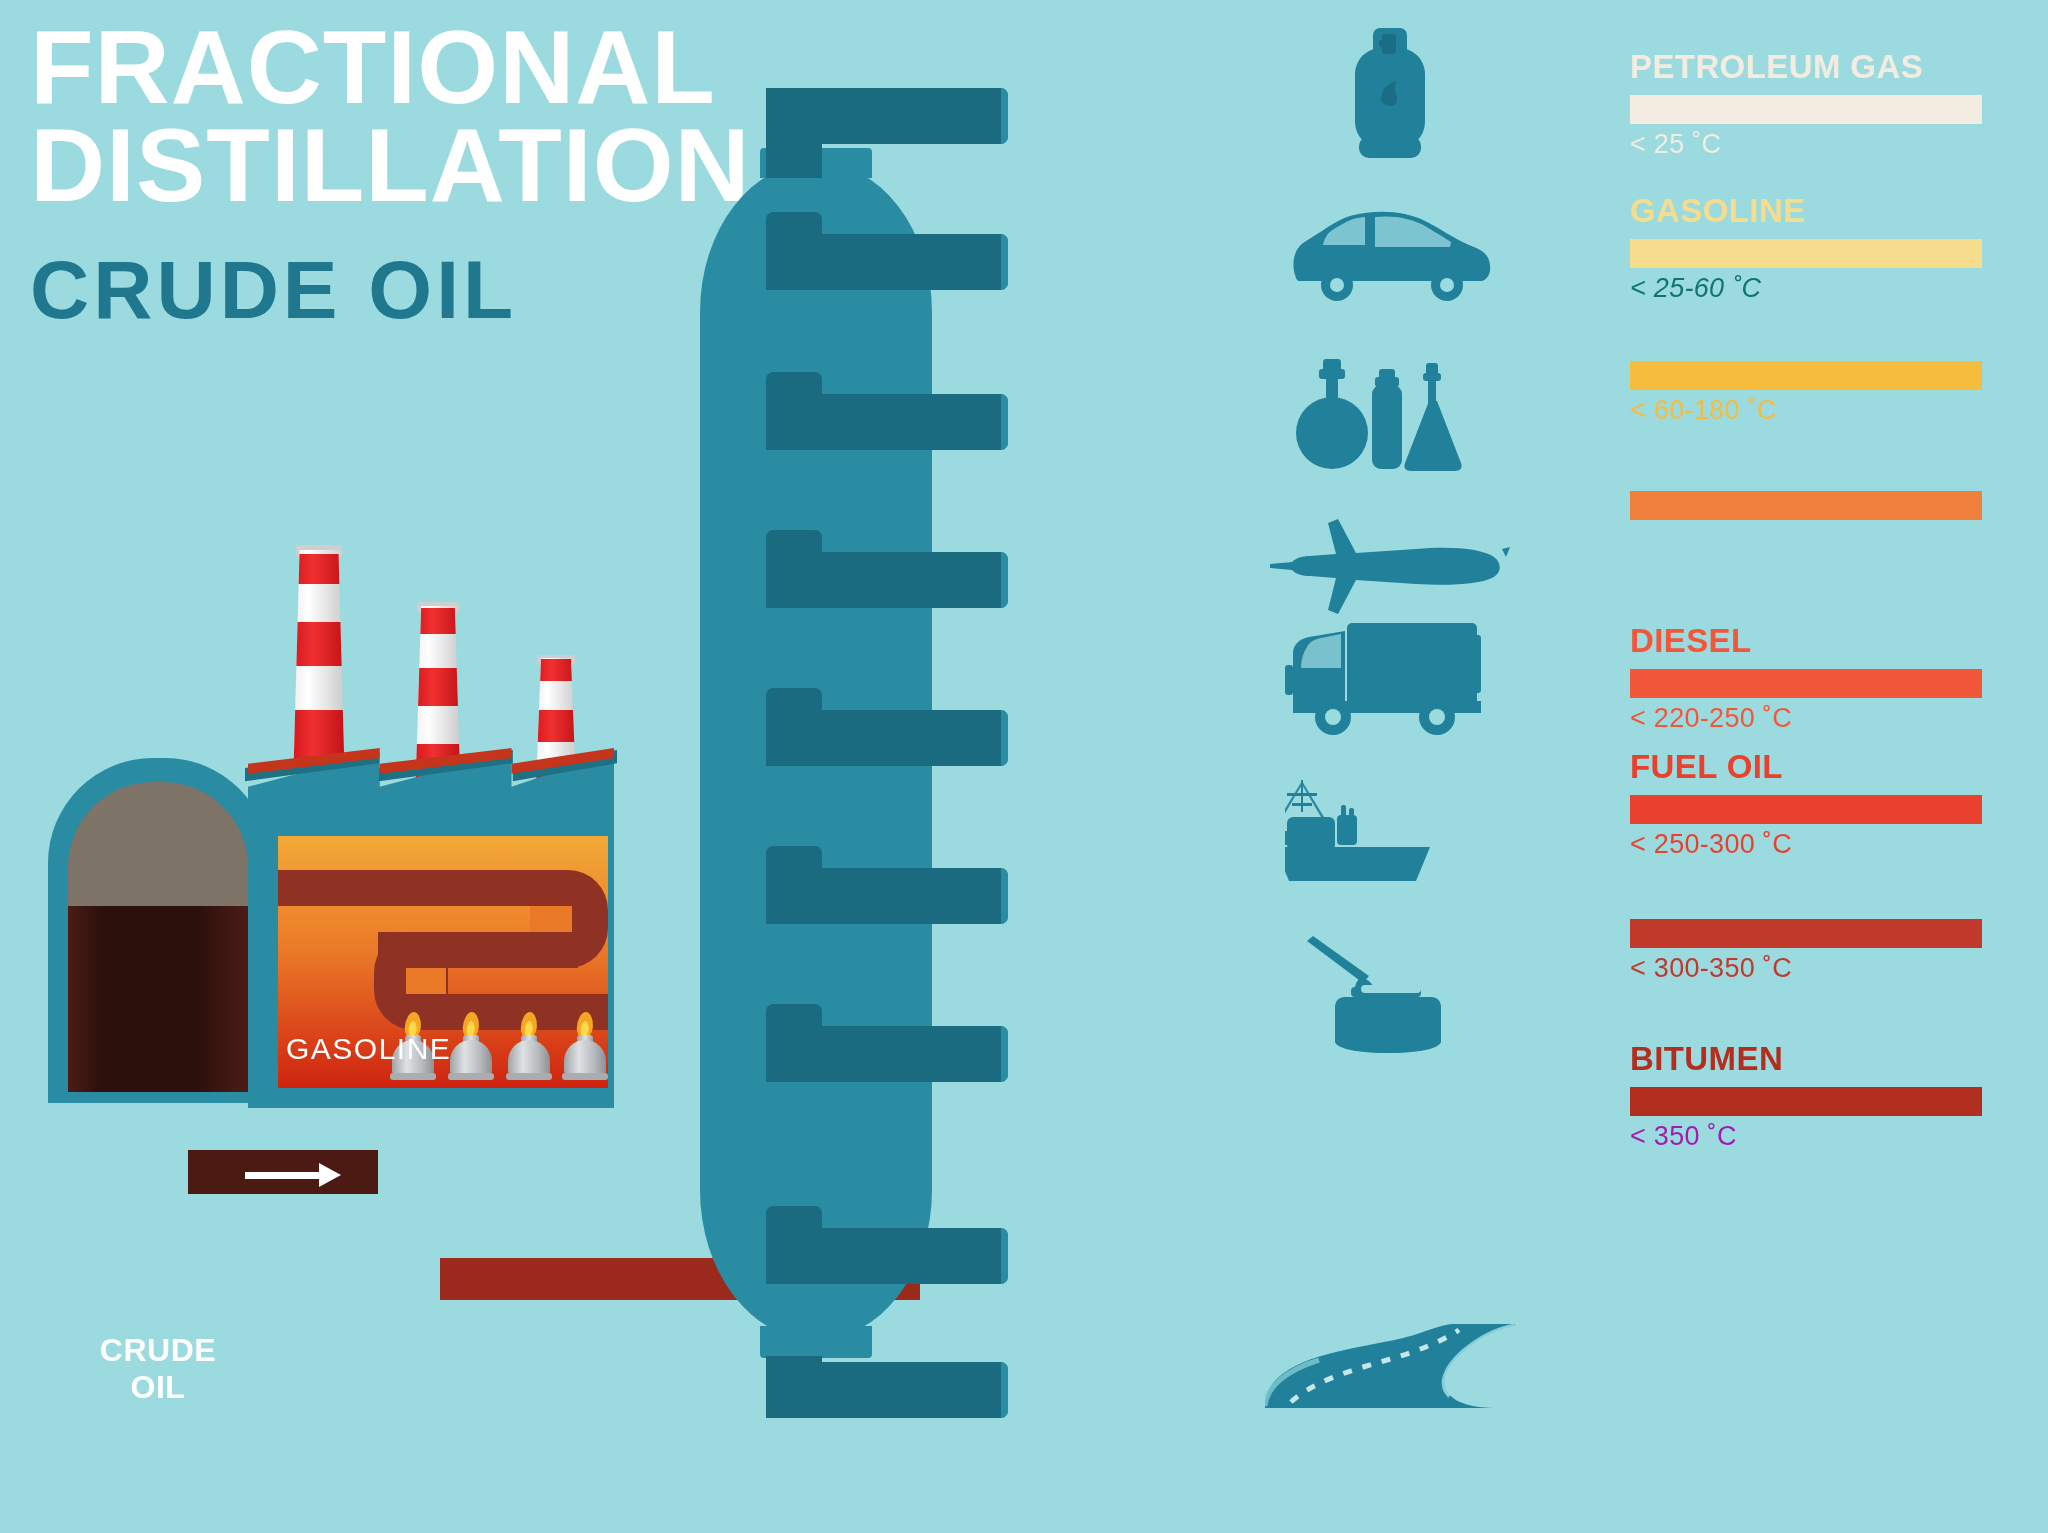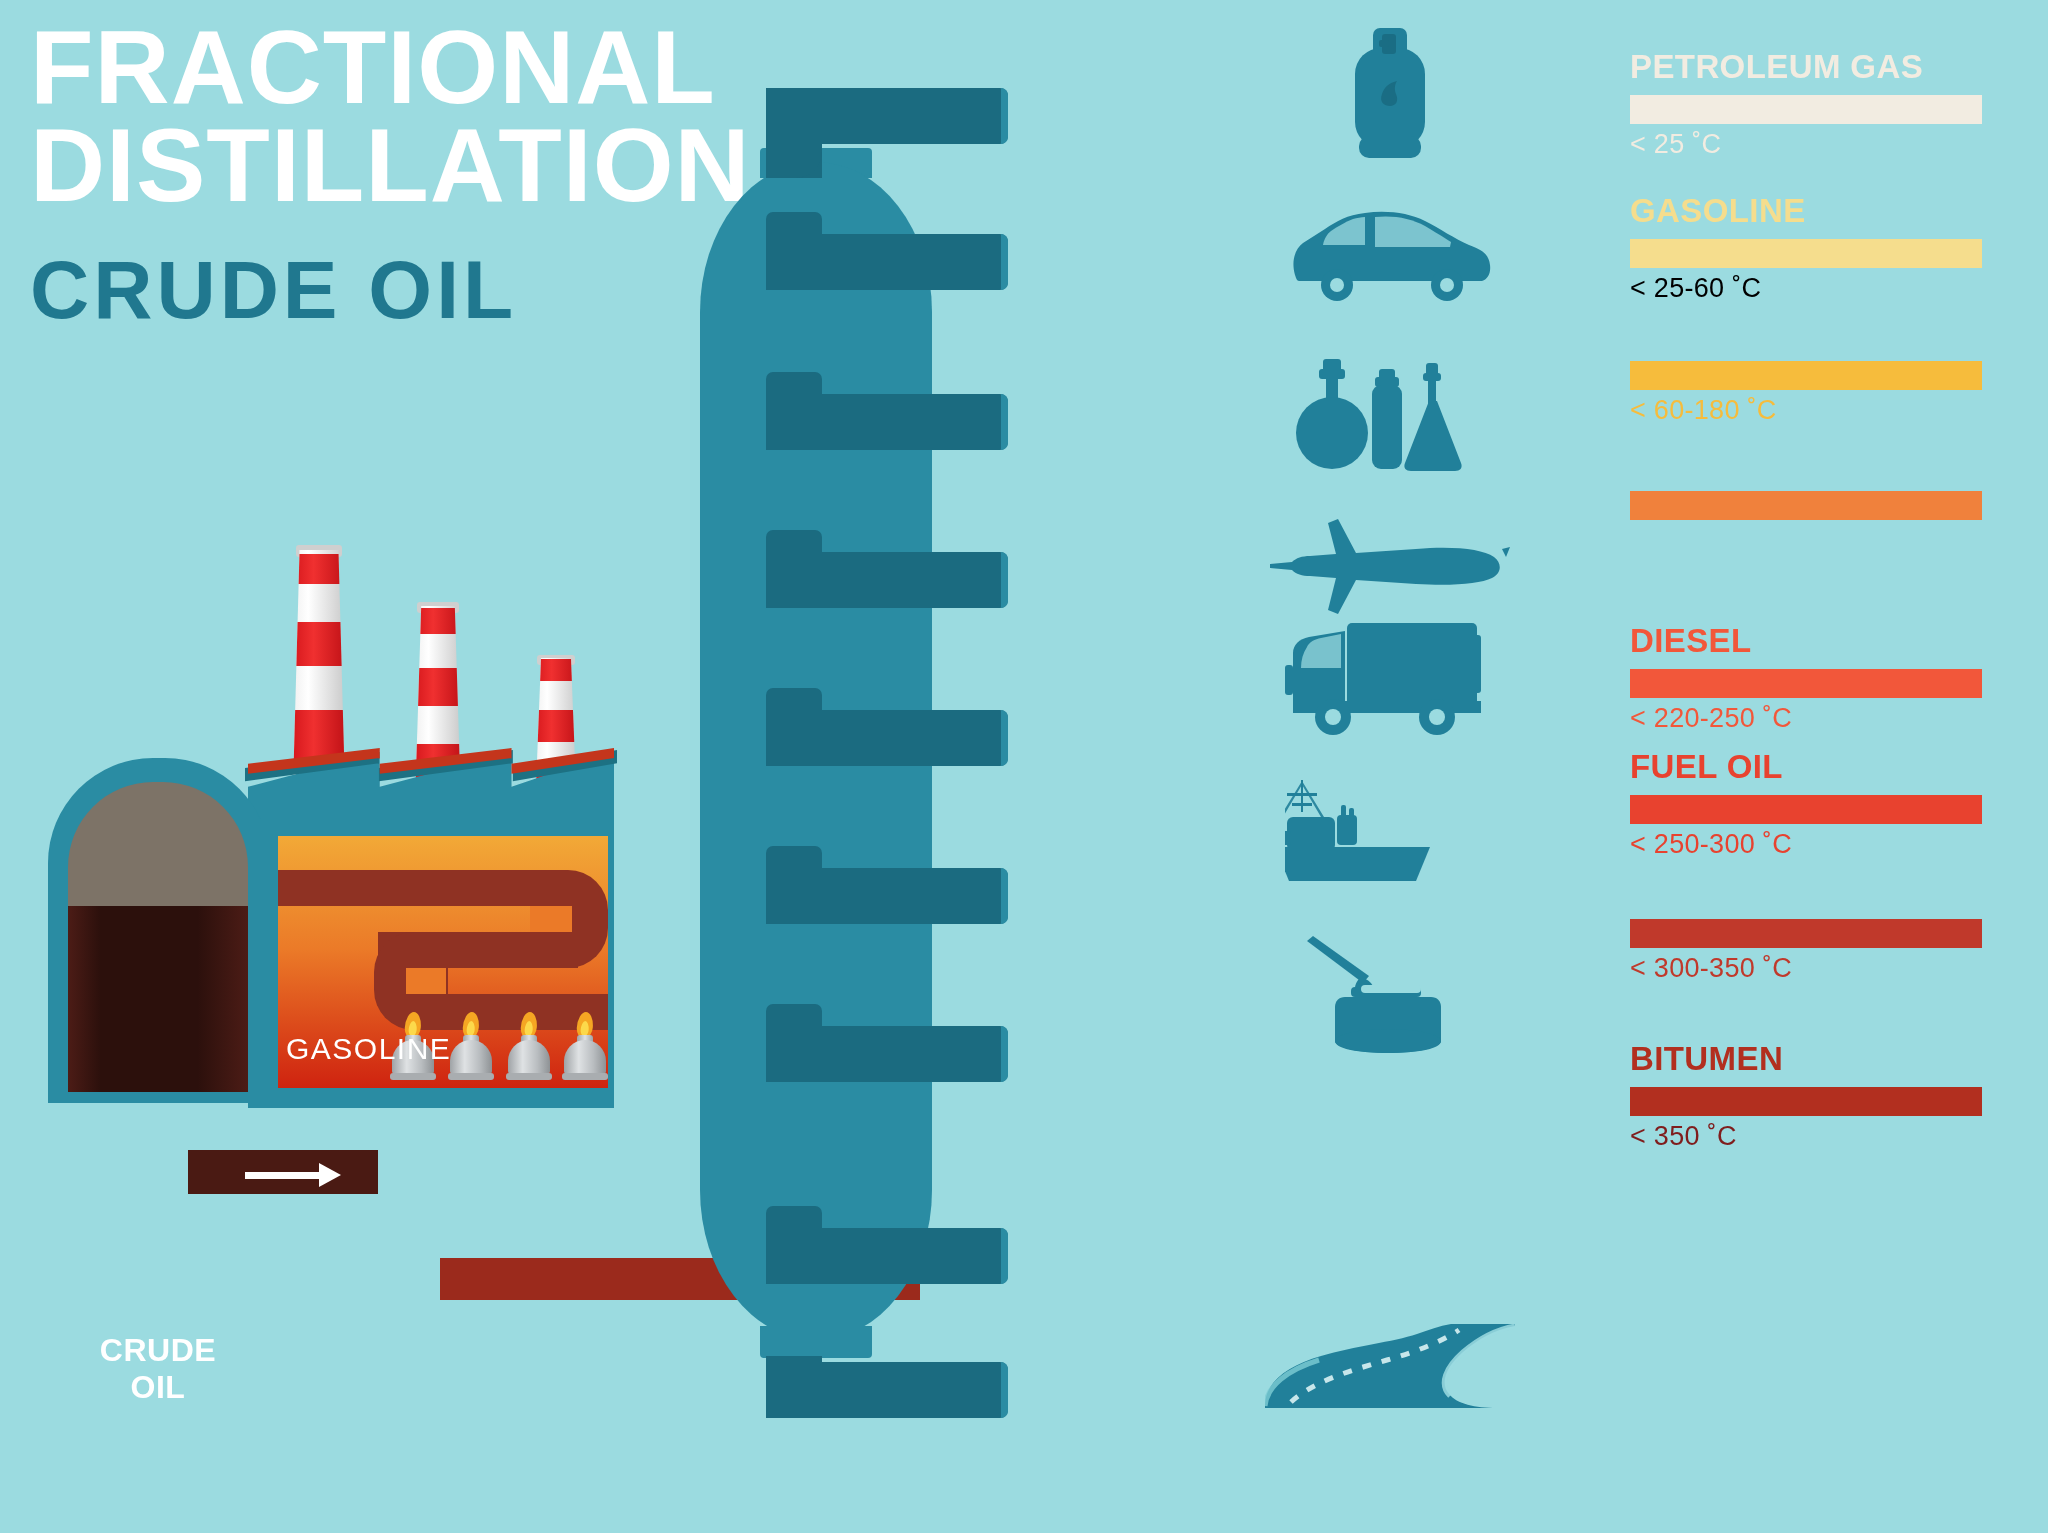--- a/index.html
+++ b/index.html
@@ -444,21 +444,21 @@
 
     <div class="frac" style="top:48px;">
       <div class="frac-name" style="color:#f2ece1;">PETROLEUM GAS</div>
       <div class="frac-bar" style="background:#f2ece1;"></div>
       <div class="frac-temp" style="color:#f2ece1;">&lt; 25 ˚C</div>
     </div>
 
     <div class="frac" style="top:192px;">
       <div class="frac-name" style="color:#f5dd8d;">GASOLINE</div>
       <div class="frac-bar" style="background:#f5dd8d;"></div>
-      <div class="frac-temp" style="color:#000000;">&lt; 25-60 ˚C</div>
+      <div class="frac-temp" style="color:#0f766e;font-style:italic;">&lt; 25-60 ˚C</div>
     </div>
 
     <div class="frac" style="top:352px;">
       <div class="frac-bar" style="background:#f6bc3c;"></div>
       <div class="frac-temp" style="color:#f6bc3c;">&lt; 60-180 ˚C</div>
     </div>
 
     <div class="frac" style="top:482px;">
       <div class="frac-bar" style="background:#f0813c;"></div>
     </div>
@@ -476,17 +476,17 @@
     </div>
 
     <div class="frac" style="top:910px;">
       <div class="frac-bar" style="background:#c0392b;"></div>
       <div class="frac-temp" style="color:#c0392b;">&lt; 300-350 ˚C</div>
     </div>
 
     <div class="frac" style="top:1040px;">
       <div class="frac-name" style="color:#b22f1f;">BITUMEN</div>
       <div class="frac-bar" style="background:#b22f1f;"></div>
-      <div class="frac-temp" style="color:#7f1d1d;">&lt; 350 ˚C</div>
+      <div class="frac-temp" style="color:#a21caf;">&lt; 350 ˚C</div>
     </div>
   </div>
 
 </div>
 
 </body></html>

